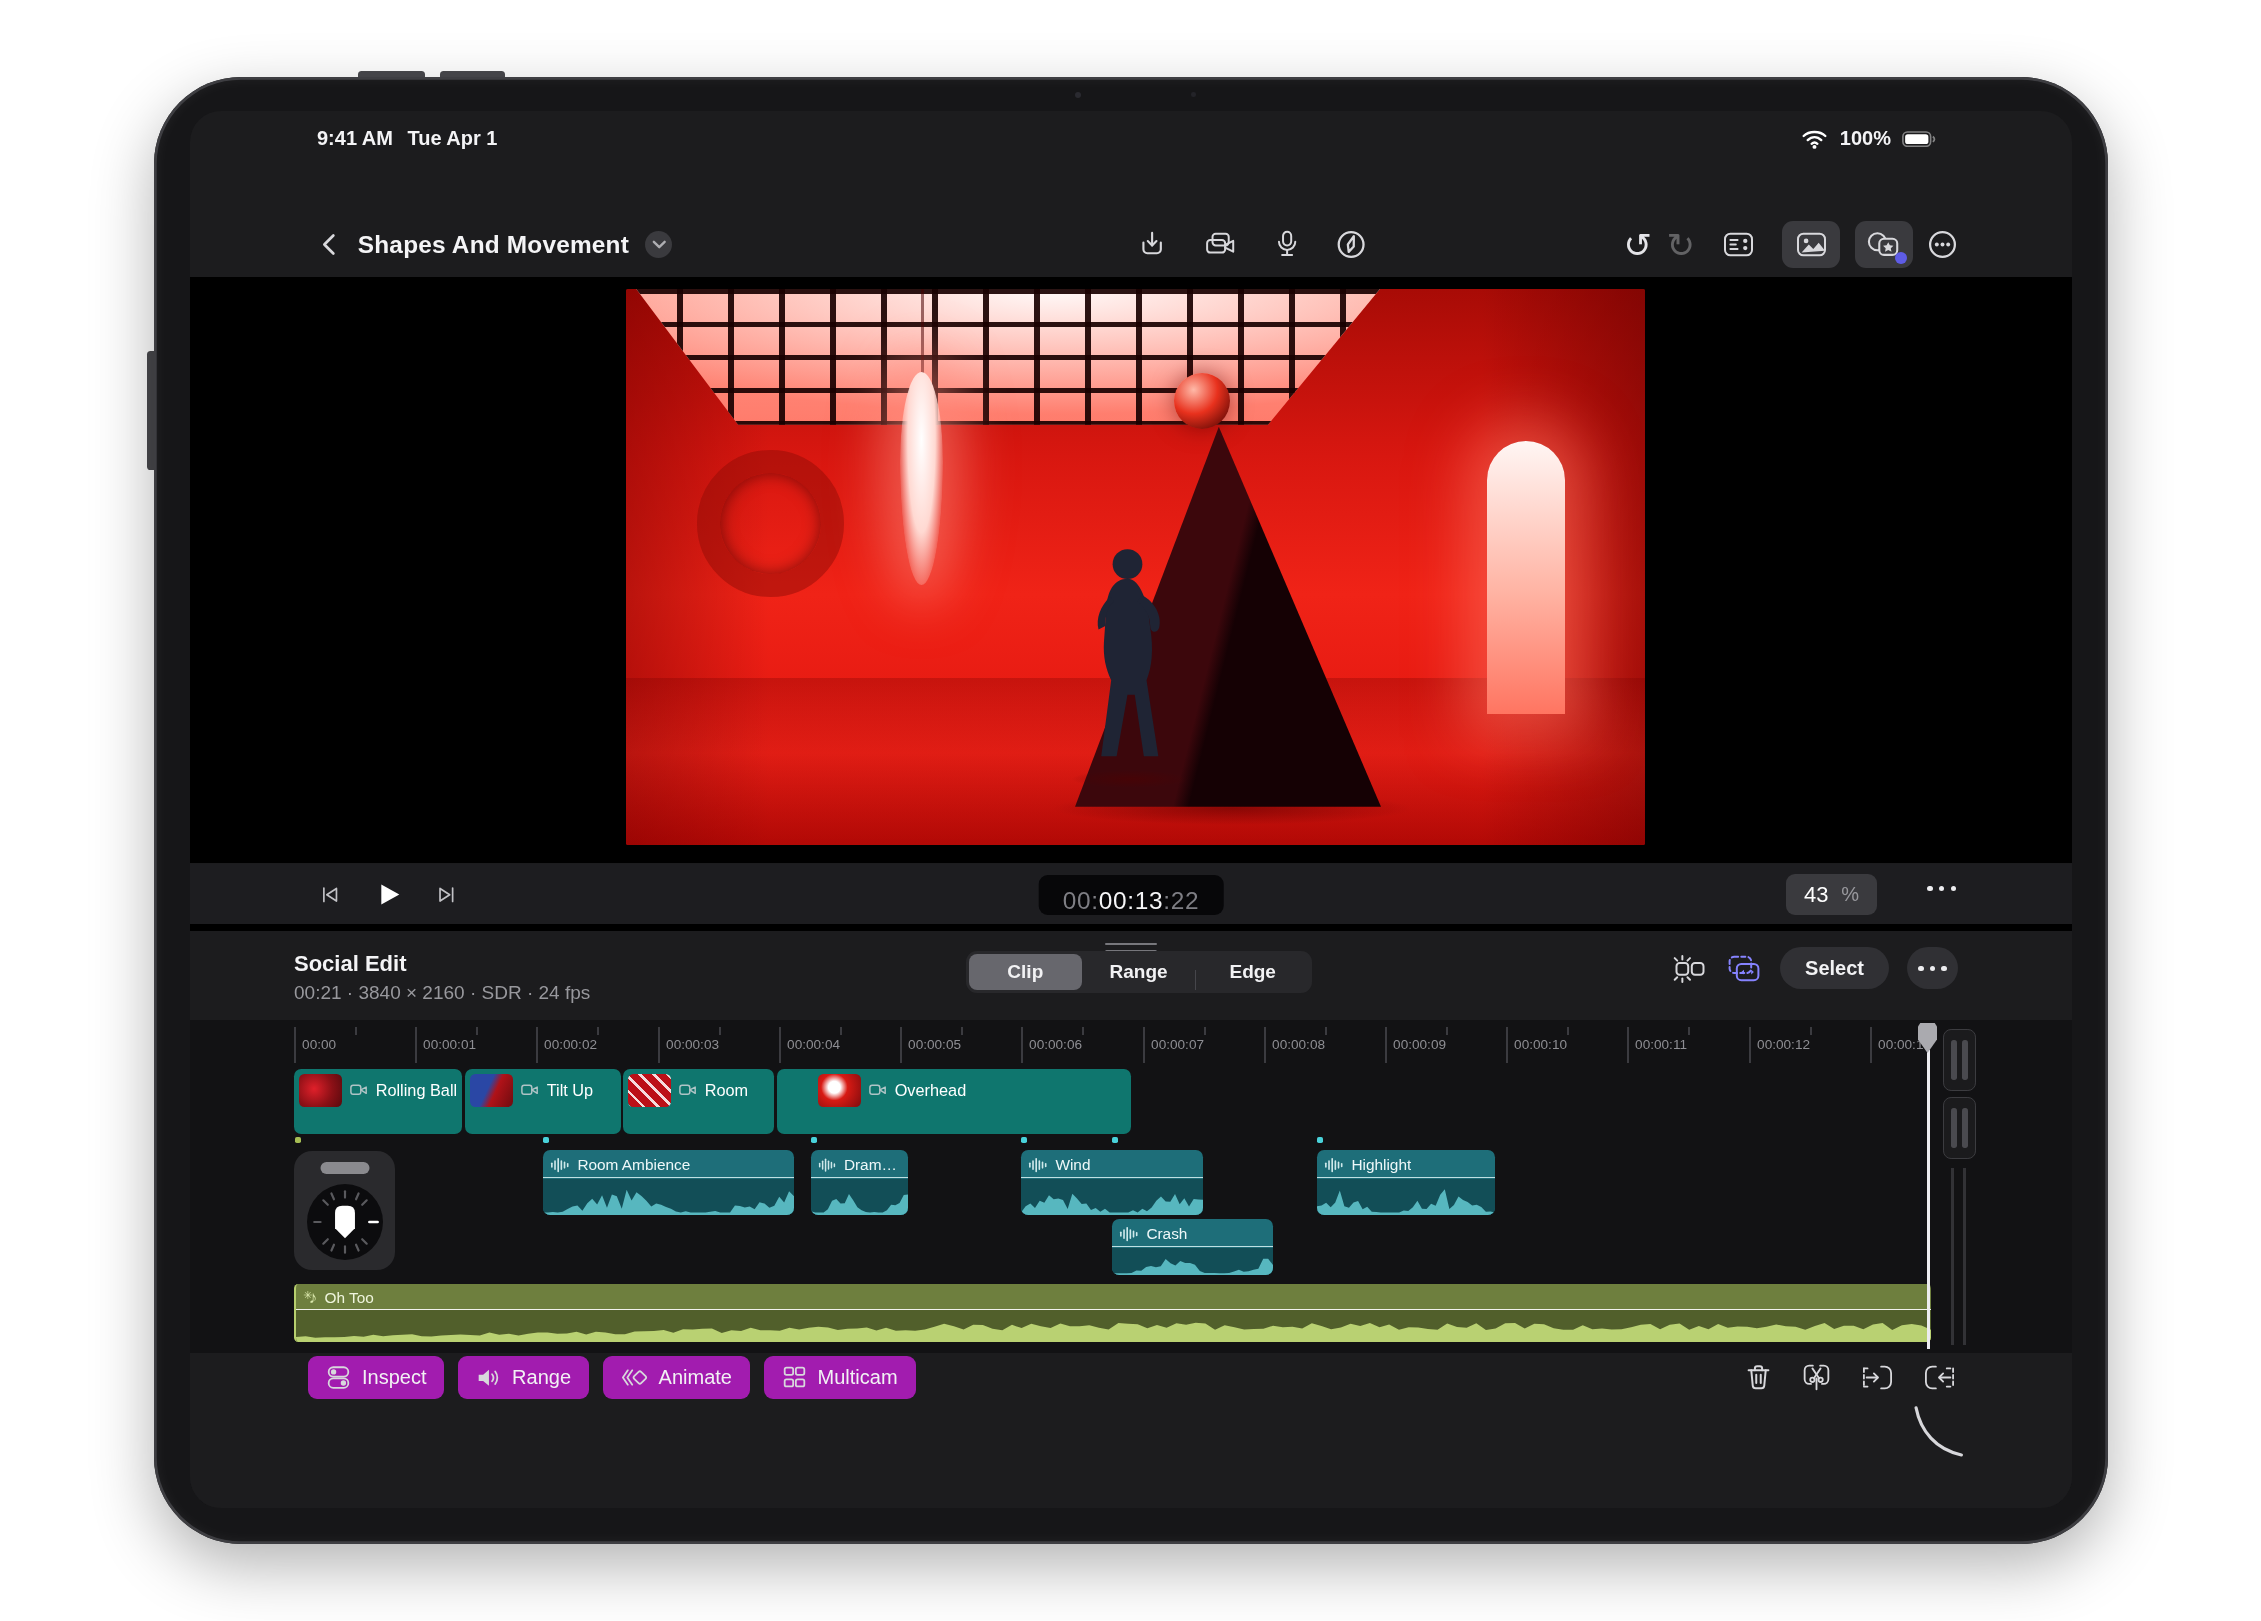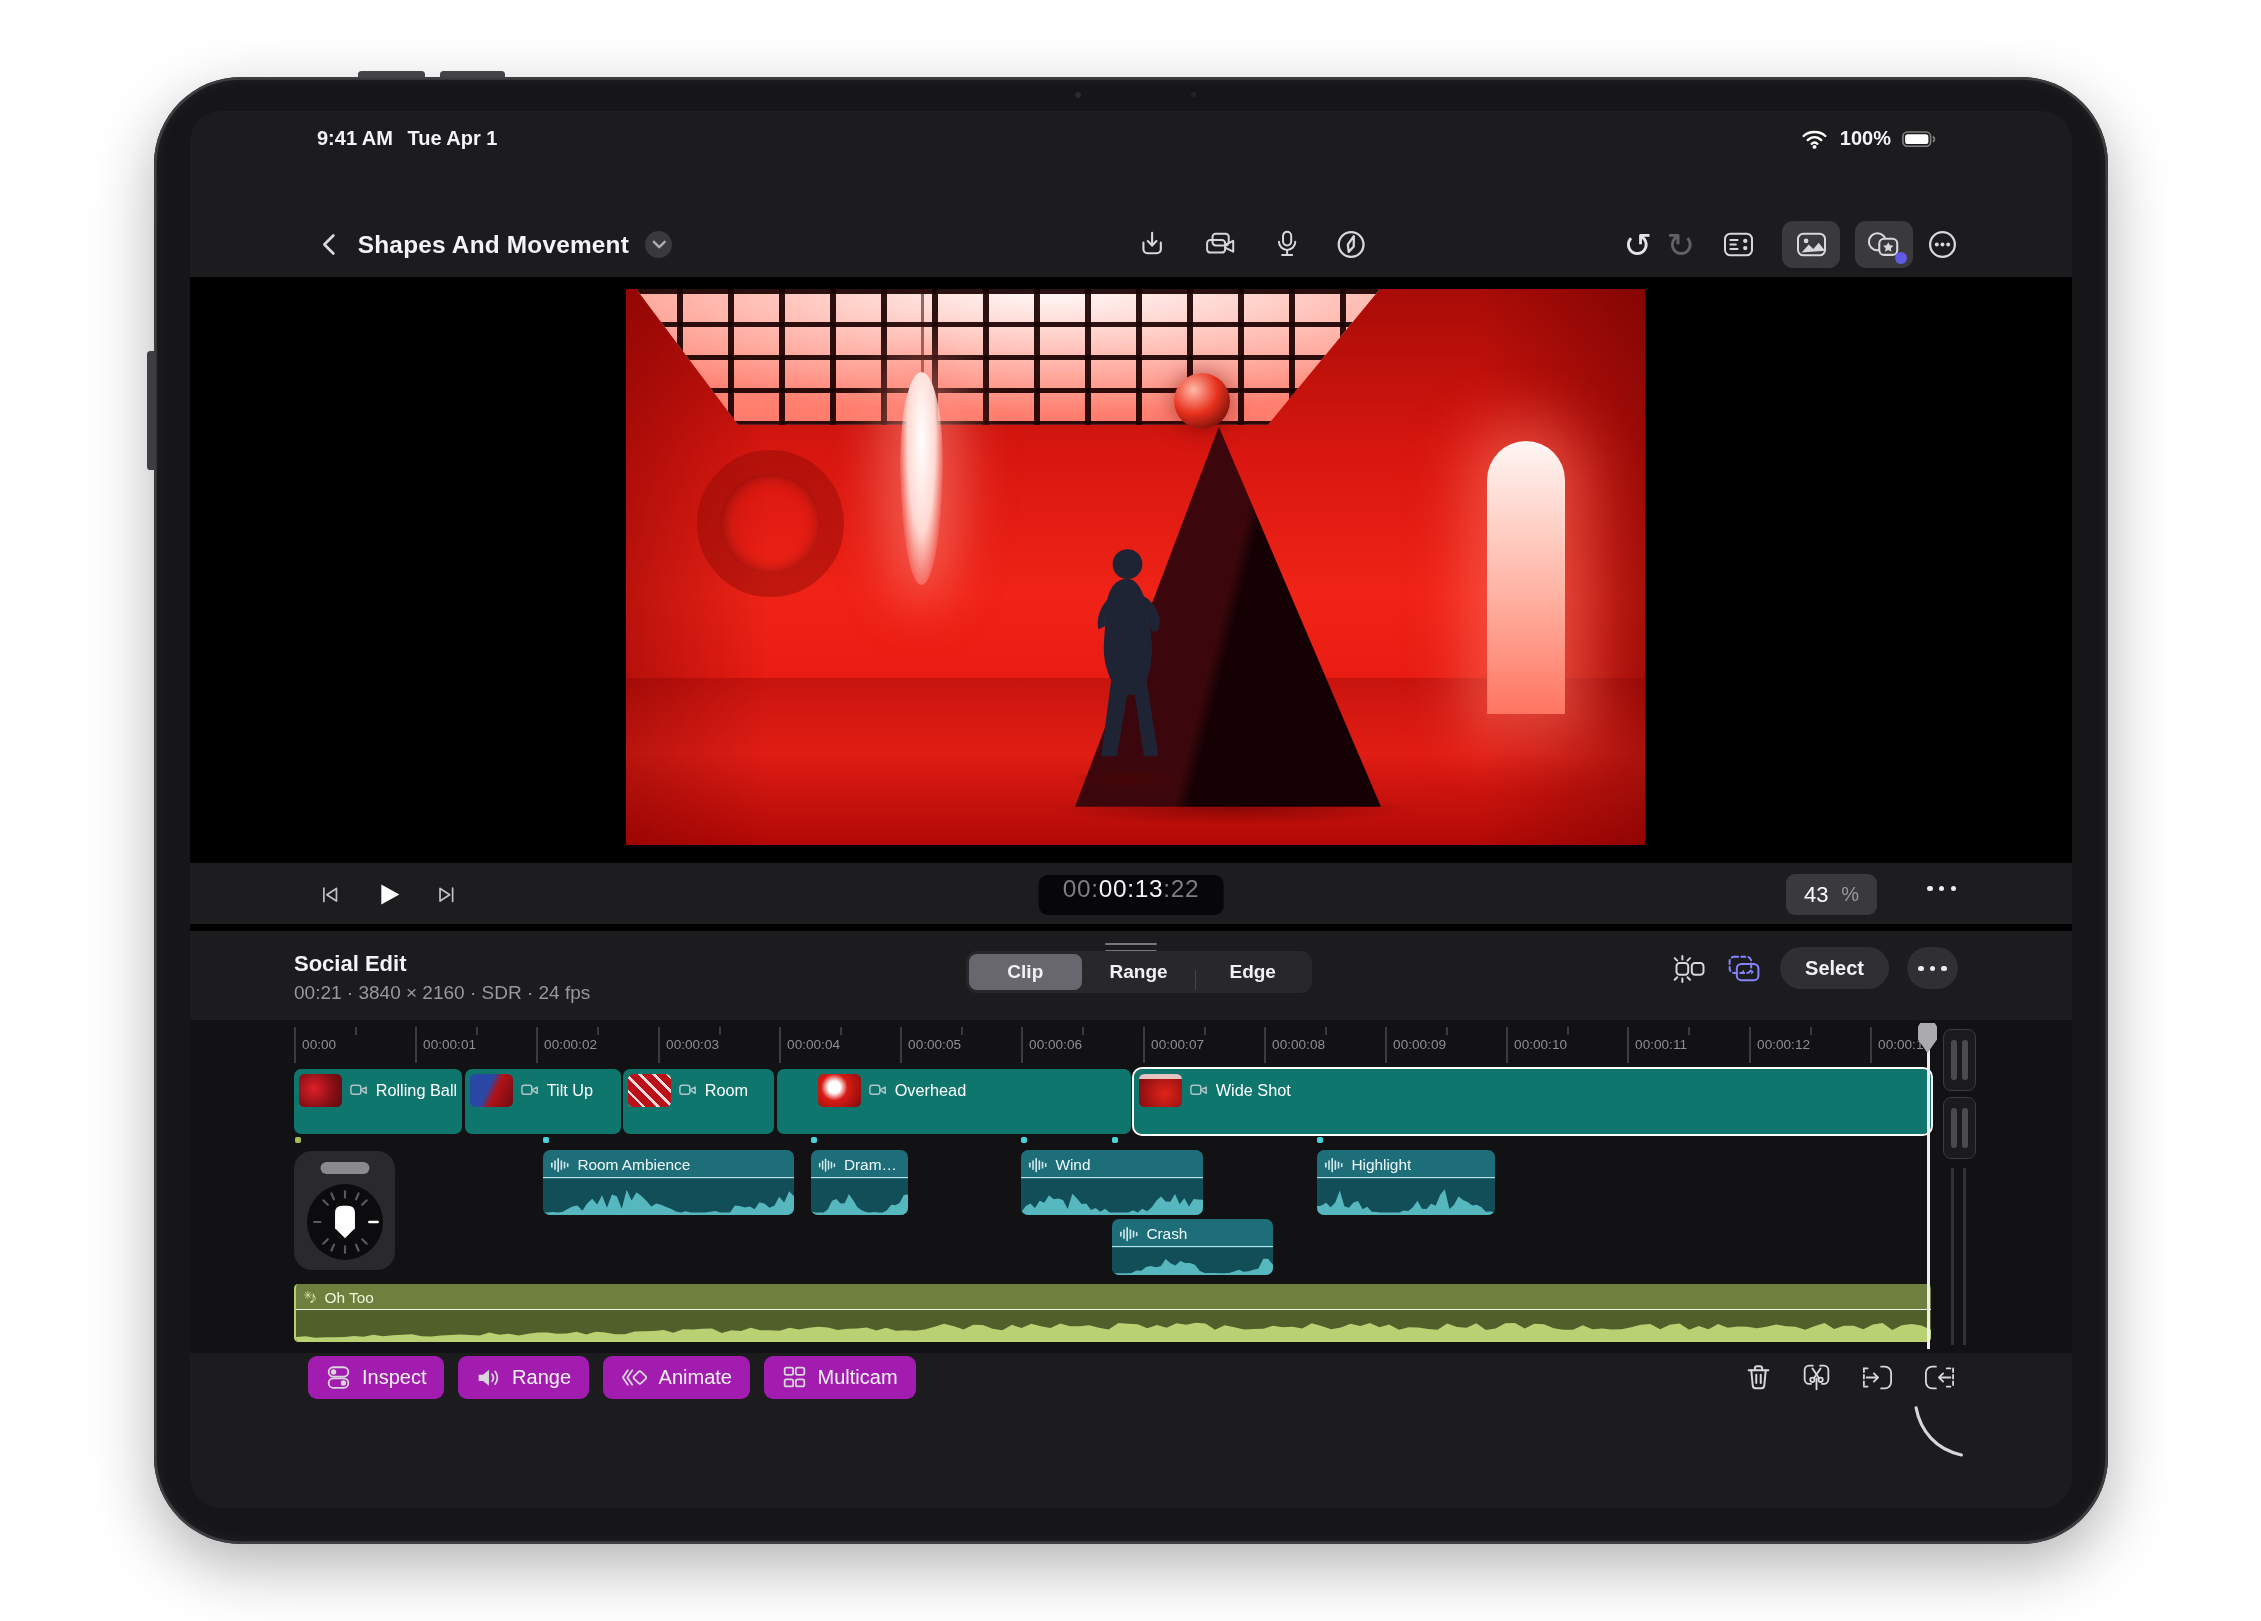--- a/index.html
+++ b/index.html
@@ -71,21 +71,21 @@
   .man-shadow{position:absolute;left:445px;top:481px;width:118px;height:18px;border-radius:50%;
          background:radial-gradient(ellipse, rgba(80,0,0,.5), transparent 70%);}
   .arch{position:absolute;left:861px;top:152px;width:78px;height:273px;border-radius:904px 904px 5.4px 5.4px;
          background:linear-gradient(180deg,#fff6f4 0%, #ffb4a4 55%, #ff7561 100%);
          box-shadow:0 0 54px 23.5px rgba(255,120,100,.5);}
 
   
   .transport{left:0;top:753px;width:100%;height:61px;background:#1d1d20;}
   .tr-left{position:absolute;left:128px;top:0;height:61px;display:flex;align-items:center;gap:33px;}
   .tc-pill{position:absolute;left:50%;transform:translateX(-50%);top:11px;height:40px;background:#070709;border-radius:9px;
-           display:flex;align-items:flex-start;padding:0 24px;font-size:24.4px;letter-spacing:0.7px;font-weight:500;}
+           display:flex;align-items:flex-end;padding:0 24px;font-size:24.4px;letter-spacing:0.7px;font-weight:500;}
   .tc-dim{color:#7e7e84;} .tc-bright{color:#f5f5f7;}
   .zoom-pill{position:absolute;right:195px;top:10px;height:41px;background:#3a3a3e;border-radius:9px;
              display:flex;align-items:center;gap:12.7px;padding:0 18px;}
   .zoom-val{color:#ffffff;font-size:22px;} .zoom-unit{color:#98989d;font-size:20px;}
   .tr-dots{position:absolute;right:116px;top:22px;}
   .divider{left:0;top:813px;width:100%;height:7.2px;background:#000;}
 
   
   .panel{left:0;top:820px;width:100%;height:576px;background:#1c1c1e;}
   .grip{position:absolute;left:50%;transform:translateX(-50%);top:11.8px;width:52px;}
@@ -455,30 +455,20 @@
       <div class="vclip" style="left:587px;width:354px;padding-left:36px;">
         <div class="vhead">
             <div class="thumb t4"></div>
           <svg class="ic camglyph" width="18" height="14.5" viewBox="0 0 20 16" style="stroke-width:1.6;">
               <rect x="1" y="2.5" width="11" height="10" rx="2.5"></rect>
               <path d="M12 7.5 l6 -3 v7 z"></path>
             </svg>
           <span class="clip-label">Overhead</span>
           </div>
       </div>
-      <div class="vclip sel" style="left:944px;width:797px;">
-        <div class="vhead">
-            <div class="thumb t5"></div>
-          <svg class="ic camglyph" width="18" height="14.5" viewBox="0 0 20 16" style="stroke-width:1.6;">
-              <rect x="1" y="2.5" width="11" height="10" rx="2.5"></rect>
-              <path d="M12 7.5 l6 -3 v7 z"></path>
-            </svg>
-          <span class="clip-label">Wide Shot</span>
-          </div>
-      </div>
 
       <div class="conn-dot olive" style="left:105px;"></div>
       <div class="conn-dot" style="left:353px;"></div>
       <div class="conn-dot" style="left:621px;"></div>
       <div class="conn-dot" style="left:831px;"></div>
       <div class="conn-dot" style="left:922px;"></div>
       <div class="conn-dot" style="left:1127px;"></div>
 
       <div class="aclip" style="left:353px;top:219px;width:251px;height:65px;">
         <div class="aband">

